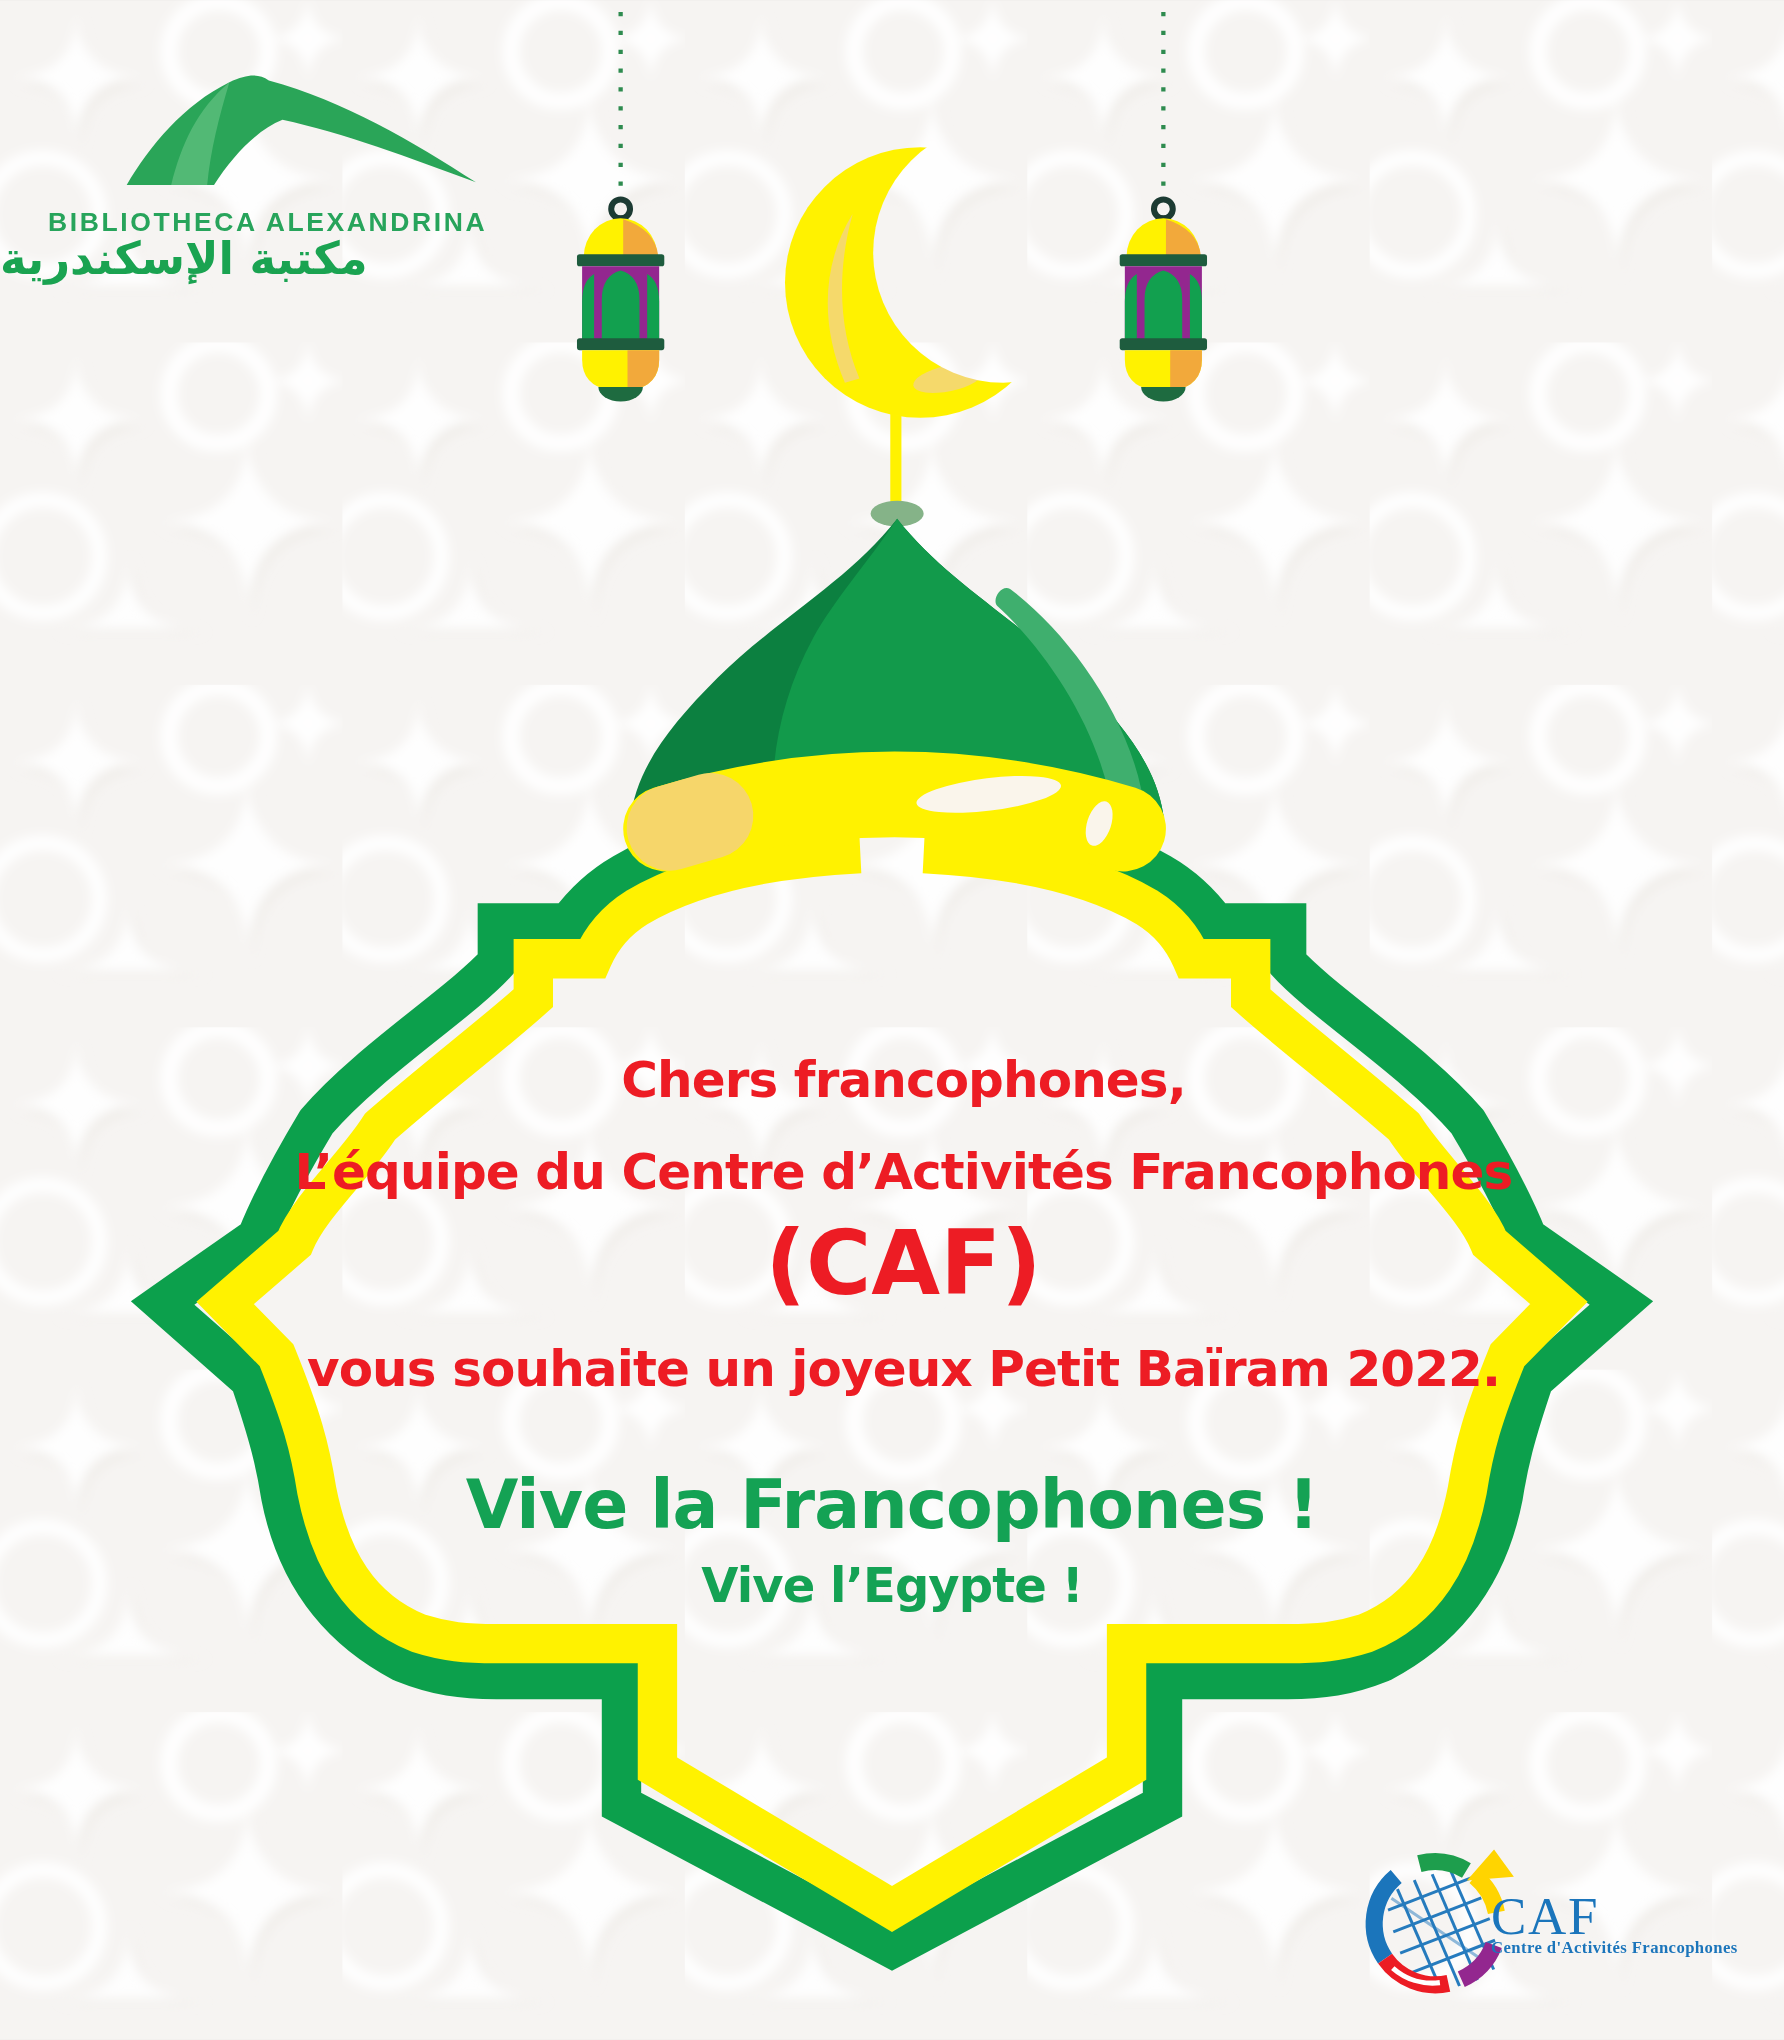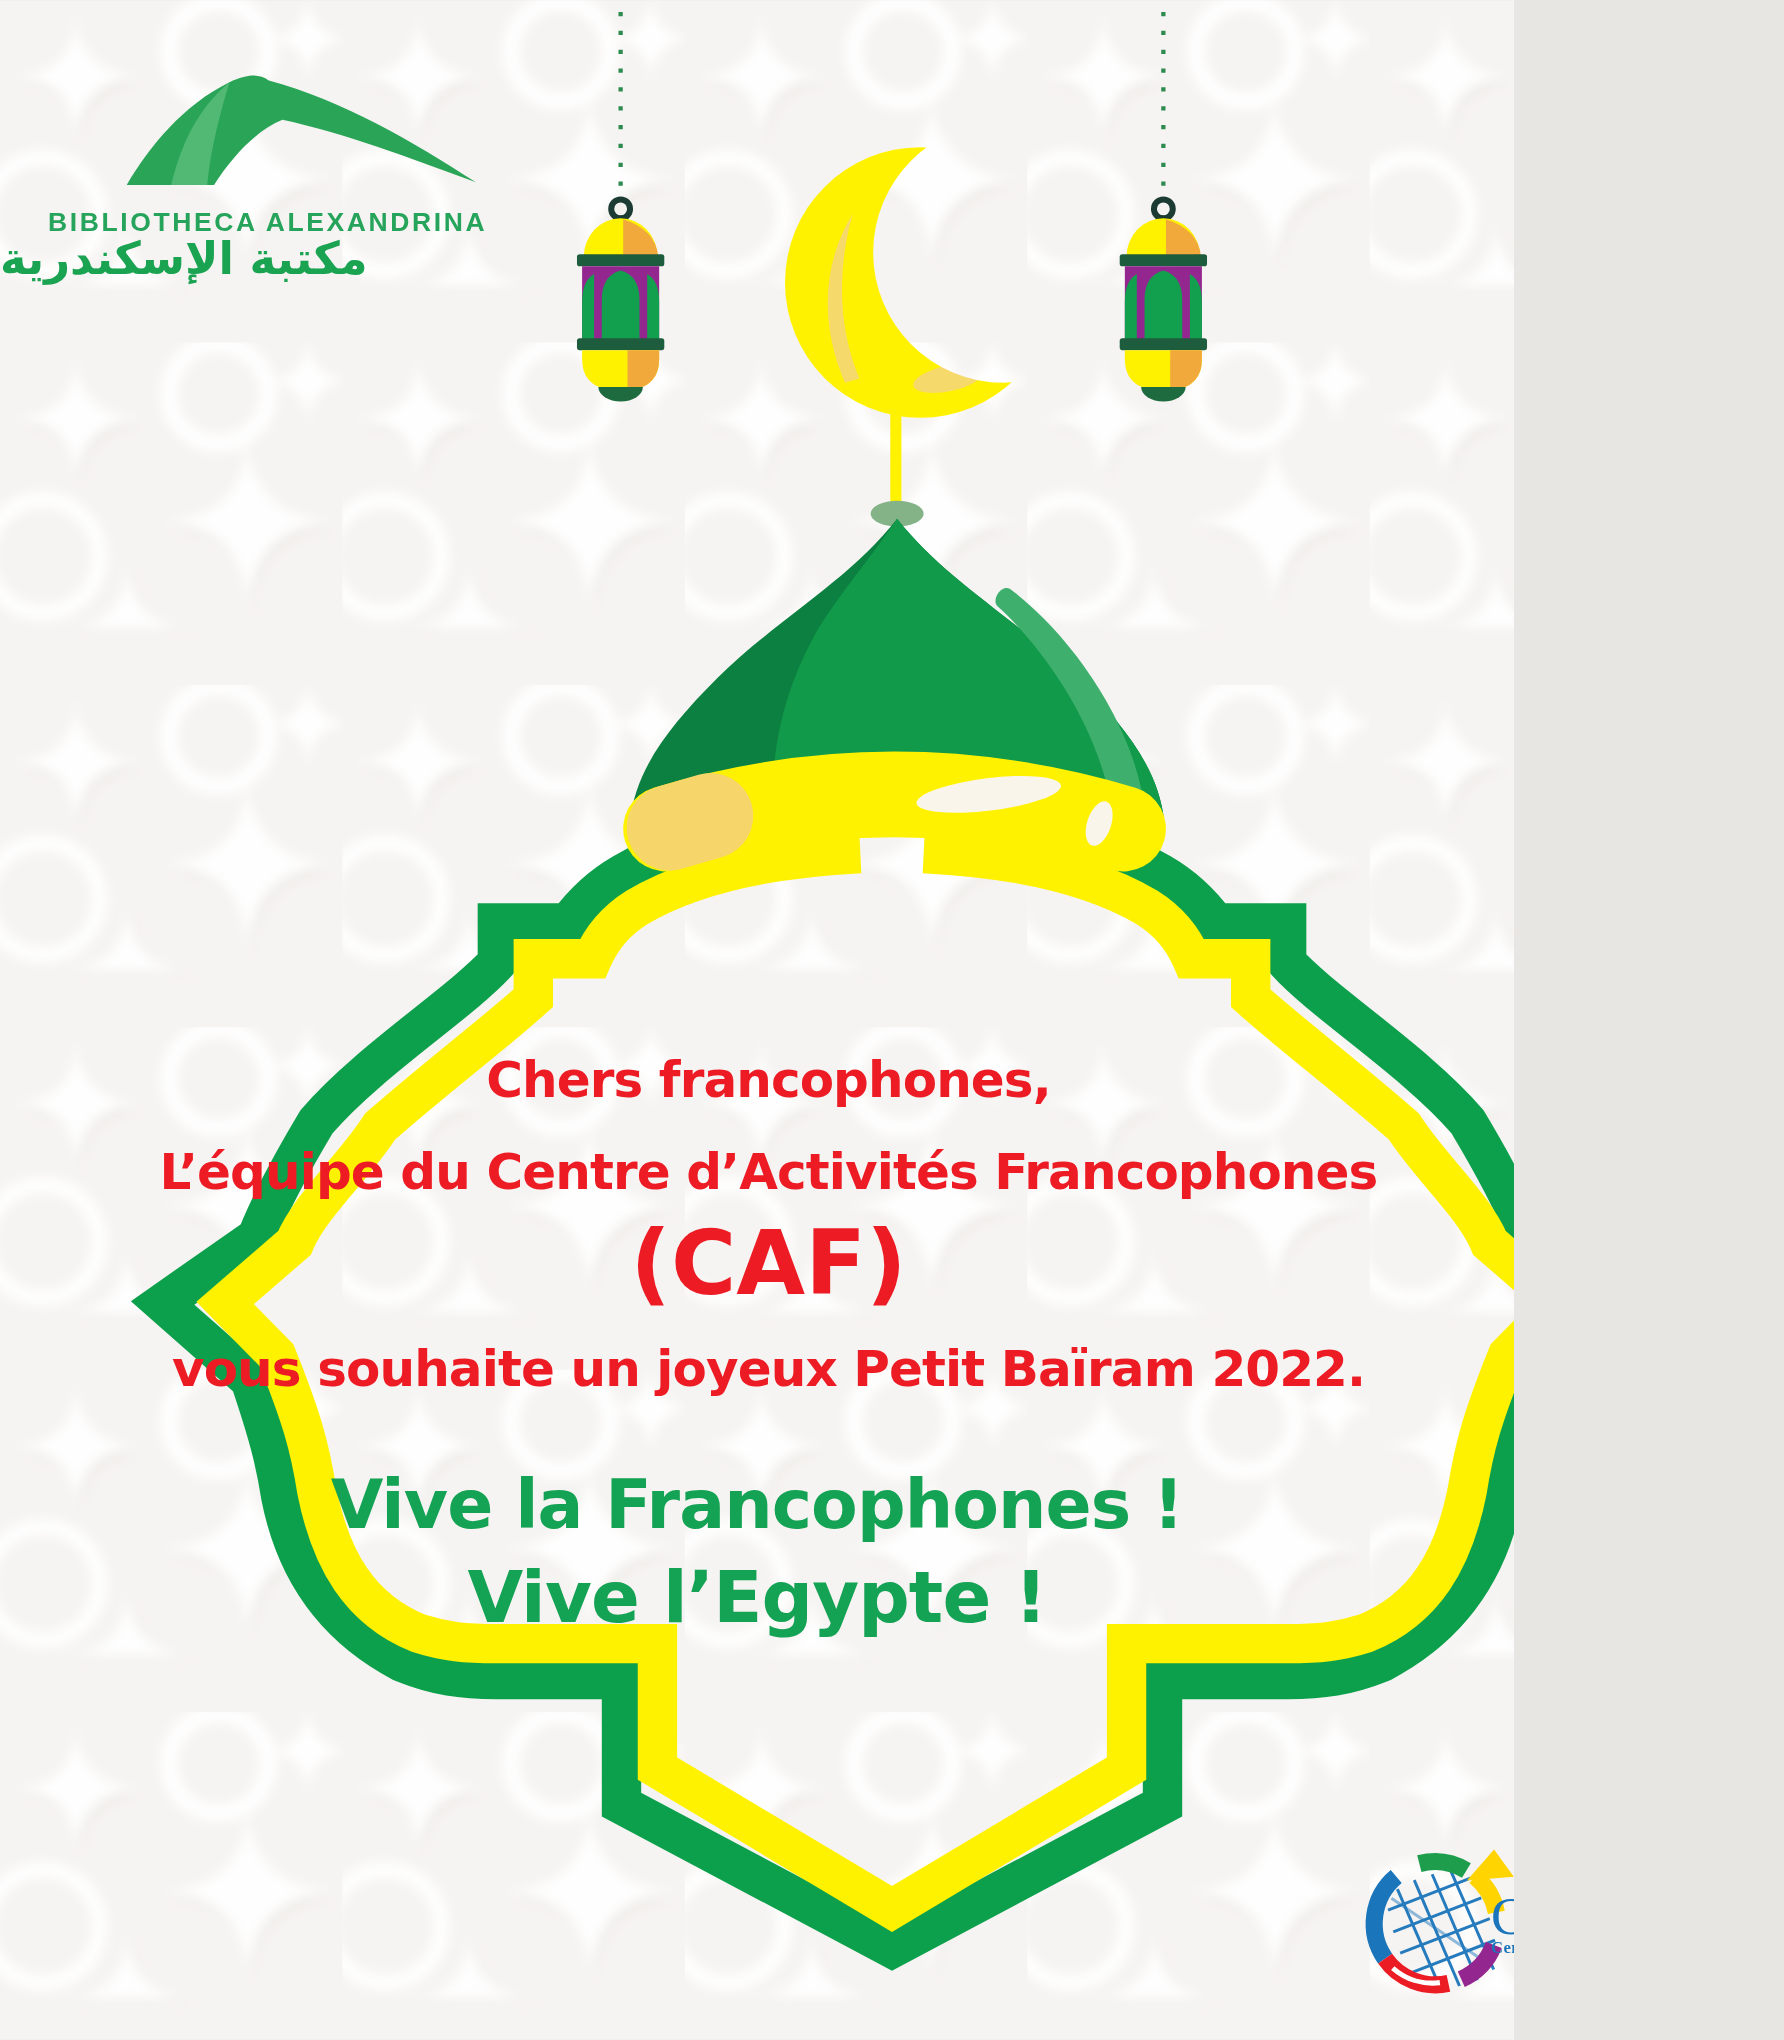--- a/index.html
+++ b/index.html
@@ -1,18 +1,18 @@
 <!DOCTYPE html>
 <html style="font-size:13.7px"><head>
 <meta charset="utf-8">
 <style>
   html,body{margin:0;padding:0;background:#e8e6e3;}
   .canvas{
     position:relative;
-    width:1514px;height:2040px;
+    width:1784px;height:2040px;
     overflow:hidden;
     background:#000000;
     font-family:"Liberation Sans", sans-serif;
   }
   .scene{position:absolute;inset:0;display:block;}
   .txt{position:absolute;white-space:nowrap;line-height:1;}
   .center{left:0;right:0;text-align:center;}
   .red{color:#ED1C24;padding-left:23px;}
   .grn{color:#14A254;}
   .hand{font-family:"DejaVu Sans", sans-serif;font-weight:bold;letter-spacing:-0.9px;}
@@ -25,21 +25,21 @@
   .ba-arabic{
     left:0;top:236px;width:445px;text-align:left;direction:rtl;
     font-family:"DejaVu Sans", sans-serif;
     font-weight:bold;font-size:45px;color:#1AA351;
   }
   .line-salutation{top:1055px;font-size:50px;}
   .line-team{top:1147px;font-size:50px;}
   .line-acronym{top:1219px;font-size:89px;letter-spacing:0;}
   .line-wish{top:1344px;font-size:50px;}
   .line-slogan1{top:1471px;font-size:68px;}
-  .line-slogan2{top:1561px;font-size:72px;}
+  .line-slogan2{top:1561px;font-size:48px;}
   .caf-acronym{
     left:1491px;top:1890px;
     font-family:"Liberation Serif", serif;
     font-size:53px;color:#1B75BB;letter-spacing:1.7px;
   }
   .caf-tagline{
     left:1491px;top:1940px;
     font-family:"Liberation Serif", serif;
     font-weight:bold;font-size:16.7px;color:#1B75BB;letter-spacing:0.4px;
   }

